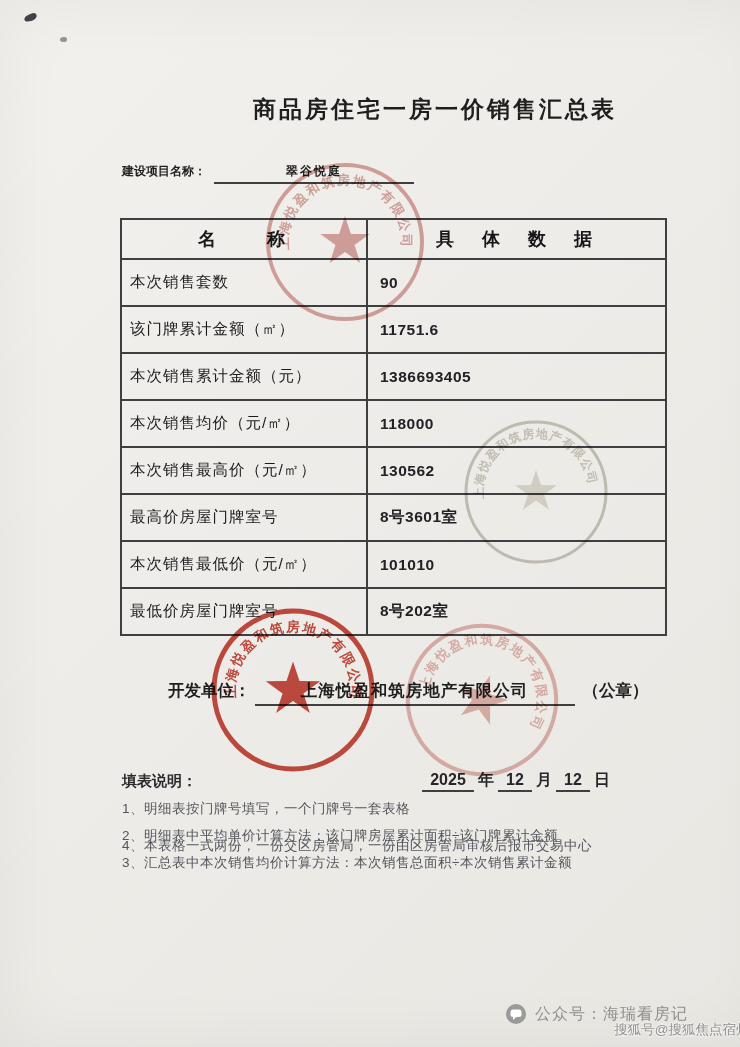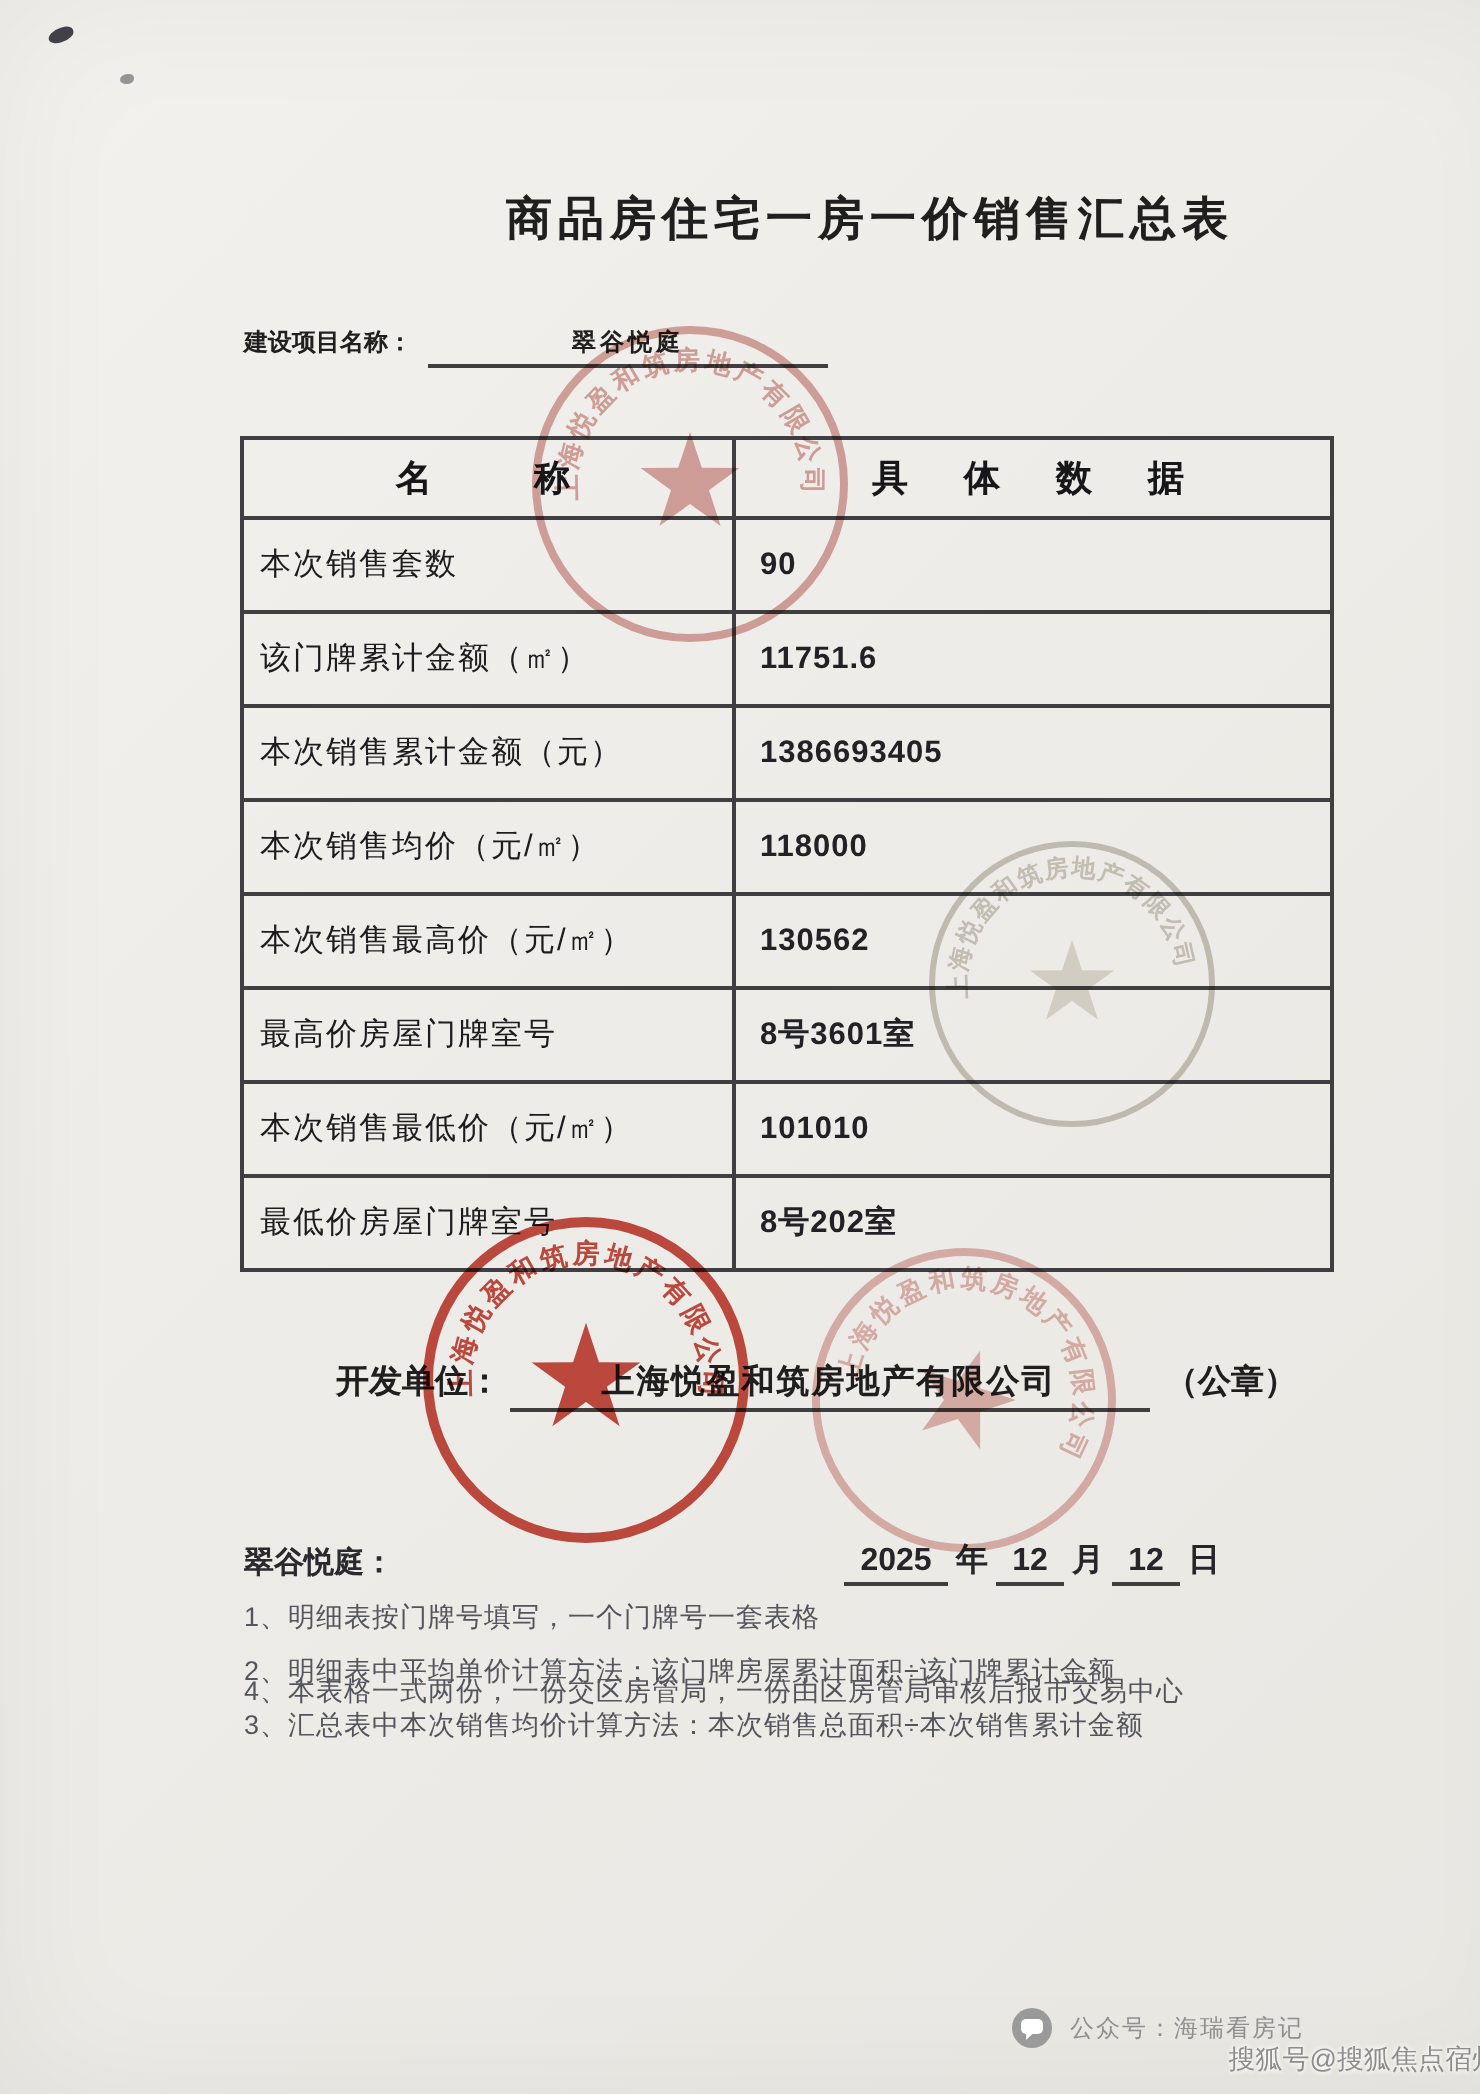--- a/index.html
+++ b/index.html
@@ -40,21 +40,21 @@
   .du{margin:0 4px;font-weight:bold;}
 
   .notes-title{position:absolute;top:772px;left:122px;font-size:15px;font-weight:bold;color:#2a2a2e;}
   .note{position:absolute;left:122px;font-size:13.5px;color:#54555c;letter-spacing:.5px;}
   .note.n1{top:800px;}.note.n2{top:827px;}.note.n3{top:854px;}.note.n4{top:837px;}
 
   .stamp{position:absolute;mix-blend-mode:multiply;pointer-events:none;}
   .stamp text{font-family:"Liberation Sans","DejaVu Sans",sans-serif;font-weight:bold;}
 
   .caption{position:absolute;top:1003px;left:505px;display:flex;align-items:center;gap:8px;}
-  .caption-text{font-size:12px;color:#8f8f8f;letter-spacing:1px;}
+  .caption-text{font-size:16px;color:#8f8f8f;letter-spacing:1px;}
   .watermark{position:absolute;top:1021px;right:8px;font-size:13.5px;color:#8d8d8d;
     text-shadow:0 1px 2px rgba(255,255,255,.95), 0 -1px 2px rgba(255,255,255,.95);}
 </style>
 </head>
 <body>
 
 <div class="page">
 
   <div class="speck speck1"></div>
   <div class="speck speck2"></div>
@@ -111,21 +111,21 @@
     </table>
 
   <div class="dev-line">
     <span class="dev-label">开发单位：</span><span class="dev-name">上海悦盈和筑房地产有限公司</span><span class="seal-note">（公章）</span>
   </div>
 
   <div class="date-line">
     <span class="dl year">2025</span><span class="du">年</span><span class="dl mon">12</span><span class="du">月</span><span class="dl day">12</span><span class="du">日</span>
   </div>
 
-  <div class="notes-title">翠谷悦庭：</div>
+  <div class="notes-title">填表说明：</div>
   <div class="note n1">1、明细表按门牌号填写，一个门牌号一套表格</div>
   <div class="note n2">2、明细表中平均单价计算方法：该门牌房屋累计面积÷该门牌累计金额</div>
   <div class="note n3">3、汇总表中本次销售均价计算方法：本次销售总面积÷本次销售累计金额</div>
   <div class="note n4">4、本表格一式两份，一份交区房管局，一份由区房管局审核后报市交易中心</div>
 
   <svg class="stamp" style="left:245px;top:142px;opacity:.48" width="200" height="200" viewBox="-100 -100 200 200">
     <defs>
         <path id="arc-a" d="M -56 10 A 57 57 0 1 1 56 10"></path>
       </defs>
     <circle cx="0" cy="0" r="77" fill="none" stroke="#b4493f" stroke-width="4"></circle>

